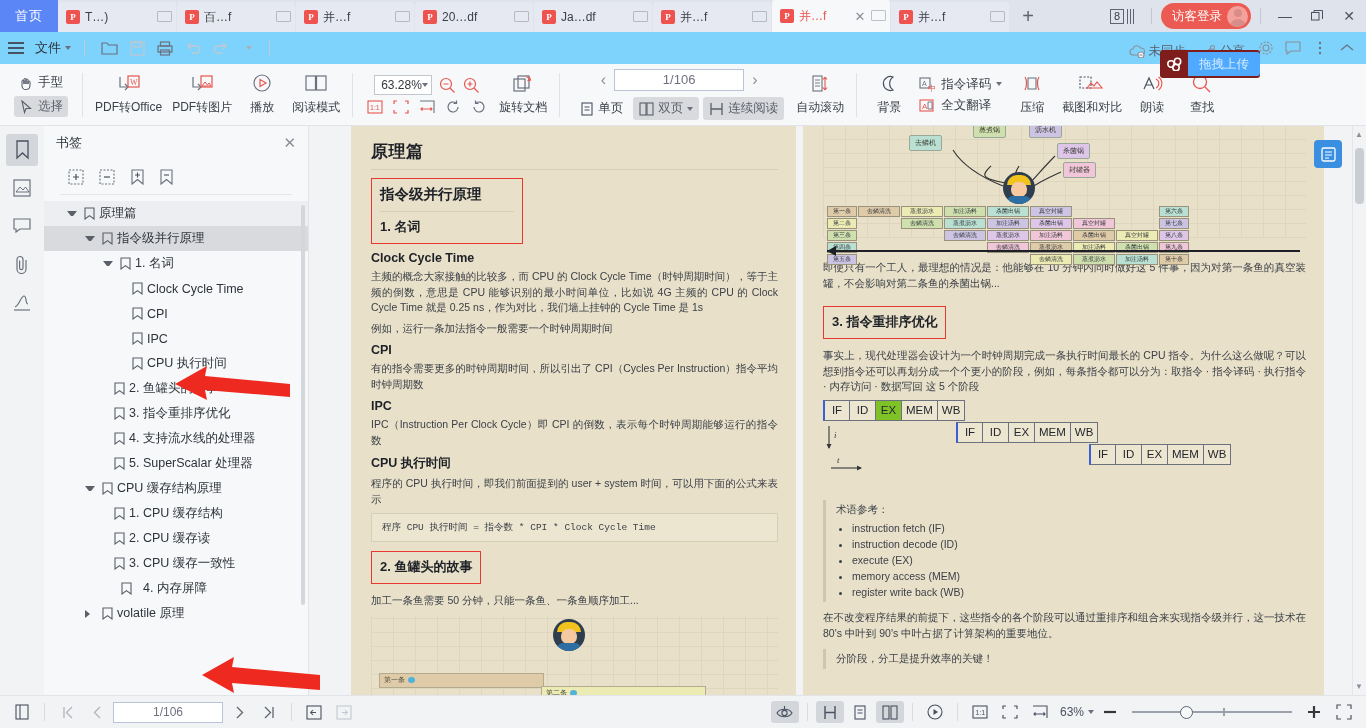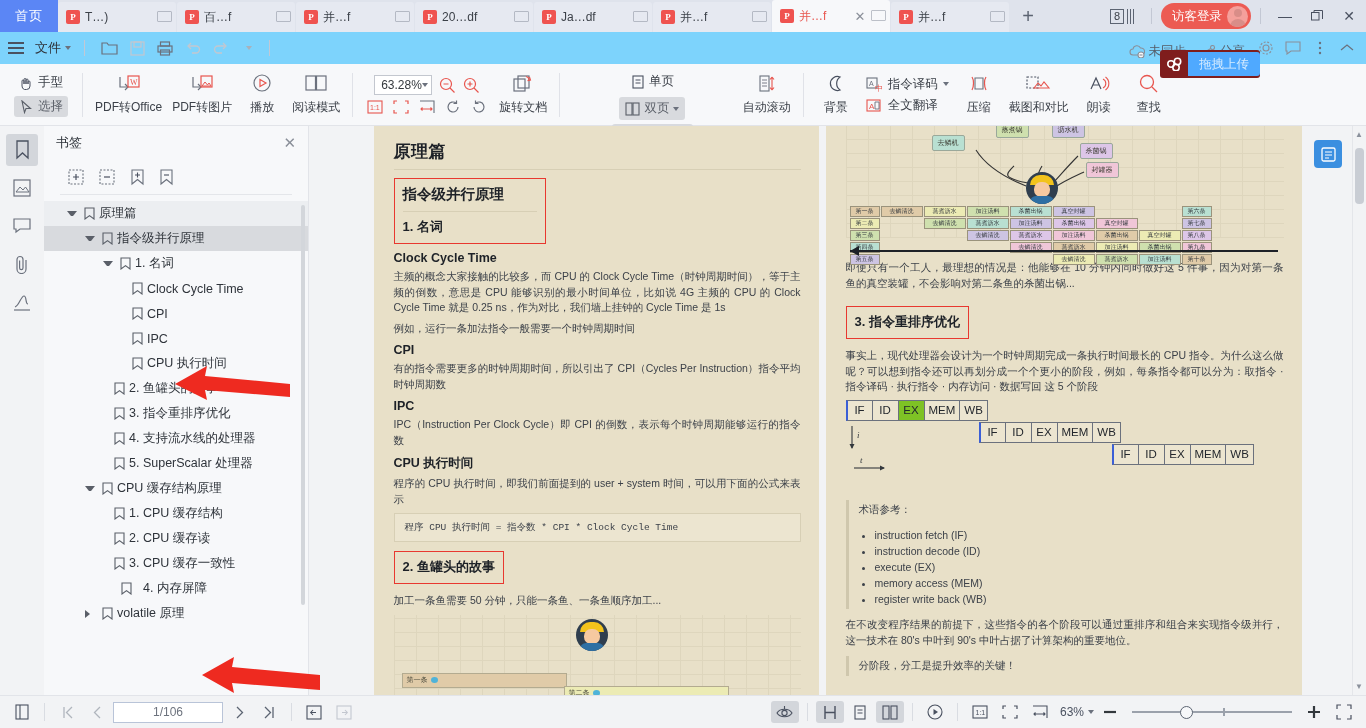--- a/index.html
+++ b/index.html
@@ -90,21 +90,21 @@
   .hs-row { display:flex; align-items:center; gap:5px; font-size:12.5px; color:#3c4149; padding:2px 5px; border-radius:3px;}
   .hs-row.sel { background:#d8dade; color:#5a5f68; }
   .zoomwrap { display:flex; flex-direction:column; gap:5px; padding:0 6px; align-items:center;}
   .zrow1 { display:flex; align-items:center; gap:7px;}
   .zbox { width:58px; height:20px; border:1px solid #c3c7cf; background:#fff; display:flex; align-items:center;
           justify-content:space-between; padding:0 3px 0 6px; font-size:12px; color:#33383d;}
   .zrow2 { display:flex; align-items:center; gap:10px;}
   .pagenav { display:flex; align-items:center; gap:8px; }
   .pagebox { width:130px; height:22px; border:1px solid #b9c4d8; background:#fff; text-align:center; line-height:20px; font-size:13px; color:#6d737e;}
   .navarrow { font-size:16px; color:#8b919c; font-weight:300;}
-  .viewmodes { display:flex; align-items:center; gap:4px;flex-direction:column; }
+  .viewmodes { display:flex; align-items:center; gap:4px; }
   .vm { display:flex; align-items:center; gap:4px; font-size:12.5px; color:#3c4149; padding:3px 6px; border-radius:3px;}
   .vm.on { background:#d8dade; color:#5a5f68;}
   .tcol2 { display:flex; flex-direction:column; gap:4px; padding:0 4px;}
   .tc2-row { display:flex; align-items:center; gap:5px; font-size:12.5px; color:#3c4149;}
 
   
   .mainrow { flex:1; display:flex; min-height:0; background:#f2f3f5; position:relative;}
   .railbar { width:44px; background:#f2f3f5; display:flex; flex-direction:column; align-items:center; padding-top:8px; gap:6px; flex:0 0 44px;}
   .rail { width:32px; height:32px; display:flex; align-items:center; justify-content:center; border-radius:3px;}
   .rail.on { background:#d3d6db; }
@@ -124,21 +124,21 @@
   .tri.right { border-top:4px solid transparent; border-bottom:4px solid transparent; border-left:5px solid #5a5f68; width:0; height:0; margin-left:3px; margin-right:3px;}
   .tri.none { width:10px; }
   .bm-ico { width:11px; height:13px; flex:0 0 11px; position:relative;}
   .bm-ico svg { display:block; }
   .bm-scroll { position:absolute; right:3px; top:6px; width:4px; height:400px; background:#d3d6db; border-radius:2px;}
 
   
   .docarea { flex:1; background:#f2f3f5; position:relative; overflow:hidden; display:flex; justify-content:center;}
   .pages { display:flex; gap:7px; padding-top:0; }
   .page { width:445px; background:#e8e0c8; position:relative; overflow:hidden; height:100%; }
-  .page.right { width:476px; }
+  .page.right { width:521px; }
   .pg-inner { padding:14px 18px 0 20px; }
   .docscroll { position:absolute; right:0; top:0; width:14px; height:100%; background:#f2f3f5; border-left:1px solid #e4e6ea;}
   .dsthumb { position:absolute; right:2px; top:22px; width:9px; height:56px; background:#c9cdd4; border-radius:4px;}
   .ds-up, .ds-dn { position:absolute; right:2px; width:10px; text-align:center; font-size:8px; color:#8b919c;}
   .ds-up{ top:4px;} .ds-dn{ bottom:4px;}
 
   
   .h1 { font-size:17px; font-weight:bold; color:#1d2127; margin-bottom:6px; letter-spacing:.5px;}
   .hr { height:1px; background:#d7cfb5; margin:6px 0 8px 0;}
   .h2 { font-size:14.5px; font-weight:bold; color:#1d2127; }
@@ -974,21 +974,21 @@
                 <path d="M4 2v22" stroke="#33383d" stroke-width="1.1"></path>
                 <path d="M1.5 20l2.5 5 2.5-5" fill="#33383d"></path>
                 <text x="9" y="14" font-size="9" fill="#33383d" font-style="italic" font-family="Liberation Serif, serif">i</text>
                 <path d="M6 44h30" stroke="#33383d" stroke-width="1.1"></path>
                 <path d="M32 41.5l5 2.5-5 2.5" fill="#33383d"></path>
                 <text x="12" y="39" font-size="9" fill="#33383d" font-style="italic" font-family="Liberation Serif, serif">t</text>
               </svg>
             </div>
 
             <div class="quote">
-              <div class="p" style="margin-bottom:10px">术语参考：</div>
+              <div class="p" style="margin-bottom:3px">术语参考：</div>
               <ul class="ul" id="termslist">
                   <li>instruction fetch (IF)</li>
                   <li>instruction decode (ID)</li>
                   <li>execute (EX)</li>
                   <li>memory access (MEM)</li>
                   <li>register write back (WB)</li>
                 </ul>
             </div>
 
             <div class="p" style="margin-top:6px">在不改变程序结果的前提下，这些指令的各个阶段可以通过重排序和组合来实现指令级并行，这一技术在 80's 中叶到 90's 中叶占据了计算架构的重要地位。</div>

